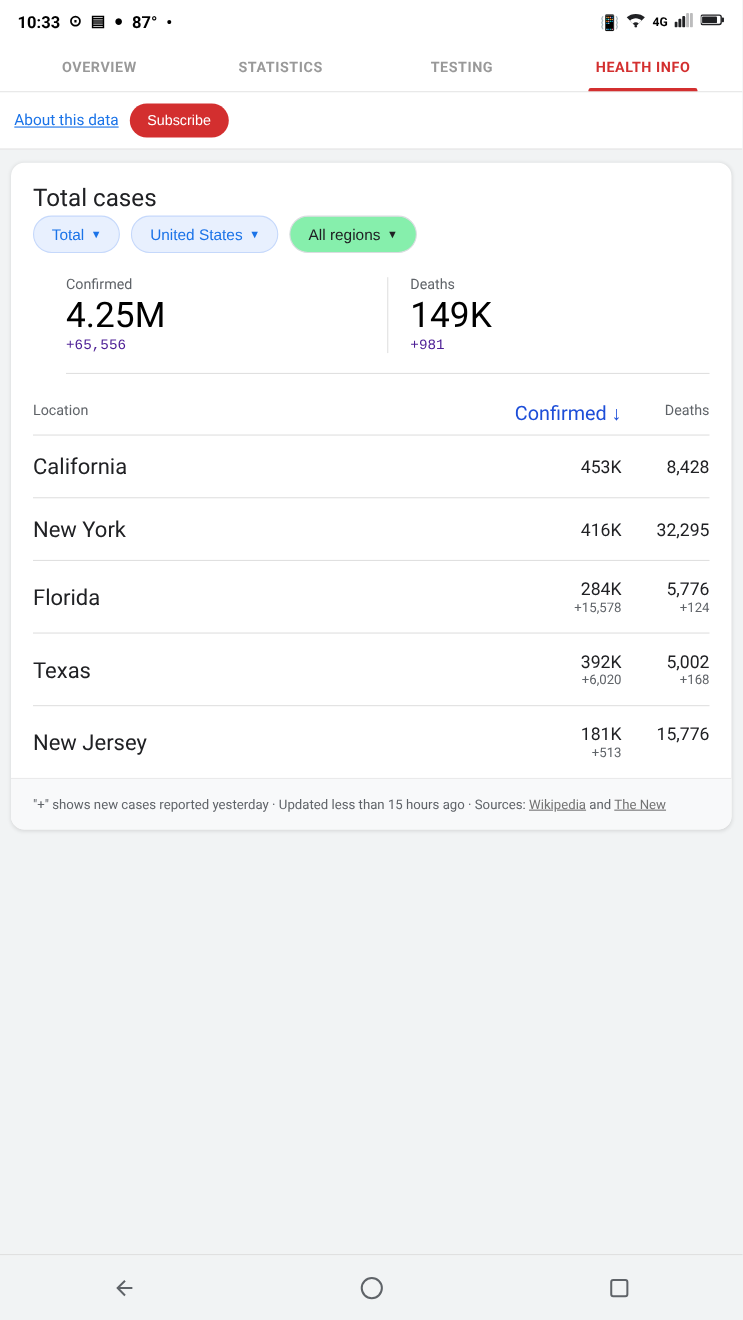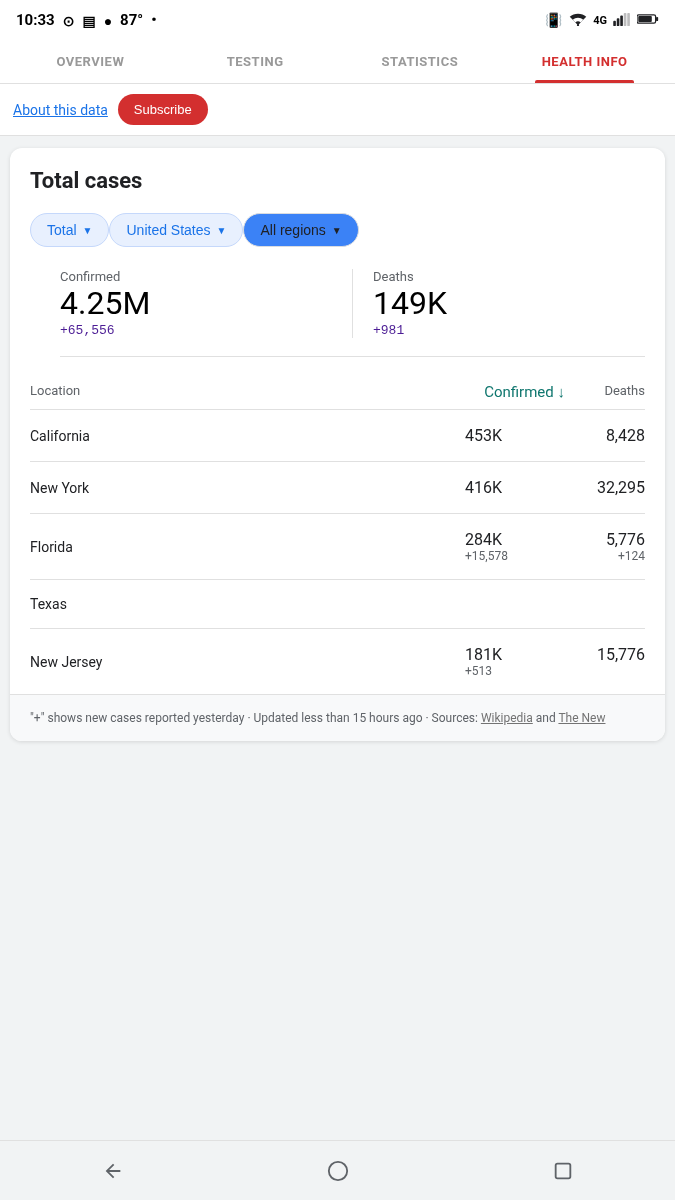--- a/index.html
+++ b/index.html
@@ -18,21 +18,21 @@
       height: 40px;
       display: flex;
       align-items: center;
       justify-content: space-between;
       padding: 0 16px;
       font-size: 14px;
       font-weight: 600;
     }
     .status-left {
       display: flex;
-      align-items: flex-end;
+      align-items: flex-start;
       gap: 8px;
       font-size: 15px;
       font-weight: 700;
     }
     .status-right {
       display: flex;
       align-items: center;
       gap: 6px;
       font-size: 13px;
     }
@@ -97,49 +97,50 @@
     .main-card {
       background: #fff;
       margin: 12px 10px;
       border-radius: 12px;
       box-shadow: 0 1px 4px rgba(0,0,0,0.12);
       padding: 20px 20px 0 20px;
     }
 
     .card-title {
       font-size: 22px;
-      font-weight: 700;
+      font-weight: 400;
       color: #202124;
-      margin-bottom: 20px;
+      margin-bottom: 3px;
     }
 
     
     .filter-row {
       display: flex;
+      gap: 10px;
       margin-bottom: 22px;
       flex-wrap: wrap;
     }
     .filter-btn {
       display: flex;
       align-items: center;
       gap: 6px;
       border-radius: 24px;
       padding: 8px 16px;
       font-size: 14px;
       font-weight: 500;
       cursor: pointer;
       border: 1.5px solid transparent;
     }
     .filter-btn.blue {
       background: #e8f0fe;
       color: #1a73e8;
       border-color: #c5d8fb;
     }
     .filter-btn.outline {
-      background: #3b82f6;
+      background: #86efac;
       color: #202124;
       border-color: #dadce0;
     }
     .filter-btn .arrow {
       font-size: 10px;
       margin-top: 1px;
     }
 
     
     .stats-row {
@@ -187,22 +188,22 @@
     .th-location {
       font-size: 13px;
       color: #5f6368;
       flex: 1;
     }
     .th-right {
       display: flex;
       gap: 0;
     }
     .th-confirmed {
-      font-size: 15px;
-      color: #0f766e;
+      font-size: 18px;
+      color: #1d4ed8;
       width: 100px;
       text-align: right;
     }
     .th-deaths {
       font-size: 13px;
       color: #5f6368;
       width: 80px;
       text-align: right;
     }
 
@@ -210,30 +211,31 @@
       display: flex;
       justify-content: space-between;
       align-items: center;
       padding: 16px 0;
       border-bottom: 1px solid #e0e0e0;
     }
     .table-row:last-child {
       border-bottom: none;
     }
     .row-location {
-      font-size: 14px;
+      font-size: 20px;
       color: #202124;
       flex: 1;
     }
     .row-right {
       display: flex;
       gap: 0;
     }
     .row-confirmed {
       width: 100px;
+      text-align: right;
     }
     .row-deaths {
       width: 80px;
       text-align: right;
     }
     .row-num {
       font-size: 16px;
       color: #202124;
       display: block;
     }
@@ -326,22 +328,22 @@
         <rect x="0" y="2" width="22" height="10" rx="2" stroke="#202124" stroke-width="1.5"></rect>
         <rect x="22.5" y="4.5" width="2.5" height="5" rx="1" fill="#202124"></rect>
         <rect x="1.5" y="3.5" width="16" height="7" rx="1" fill="#202124"></rect>
       </svg>
     </span>
   </div>
 </div>
 
 <div class="nav-tabs">
   <div class="nav-tab">OVERVIEW</div>
+  <div class="nav-tab">STATISTICS</div>
   <div class="nav-tab">TESTING</div>
-  <div class="nav-tab">STATISTICS</div>
   <div class="nav-tab active">HEALTH INFO</div>
 </div>
 
 <div class="top-partial">
   <span class="partial-link">About this data</span>
   <button class="partial-btn">Subscribe</button>
 </div>
 
 <div class="main-card">
   <div class="card-title">Total cases</div>
@@ -417,20 +419,30 @@
         <span class="row-delta">+15,578</span>
       </div>
       <div class="row-deaths">
         <span class="row-num">5,776</span>
         <span class="row-delta">+124</span>
       </div>
     </div>
   </div>
       <div class="table-row">
     <div class="row-location">Texas</div>
+    <div class="row-right">
+      <div class="row-confirmed">
+        <span class="row-num">392K</span>
+        <span class="row-delta">+6,020</span>
+      </div>
+      <div class="row-deaths">
+        <span class="row-num">5,002</span>
+        <span class="row-delta">+168</span>
+      </div>
+    </div>
   </div>
       <div class="table-row">
     <div class="row-location">New Jersey</div>
     <div class="row-right">
       <div class="row-confirmed">
         <span class="row-num">181K</span>
         <span class="row-delta">+513</span>
       </div>
       <div class="row-deaths">
         <span class="row-num">15,776</span>

